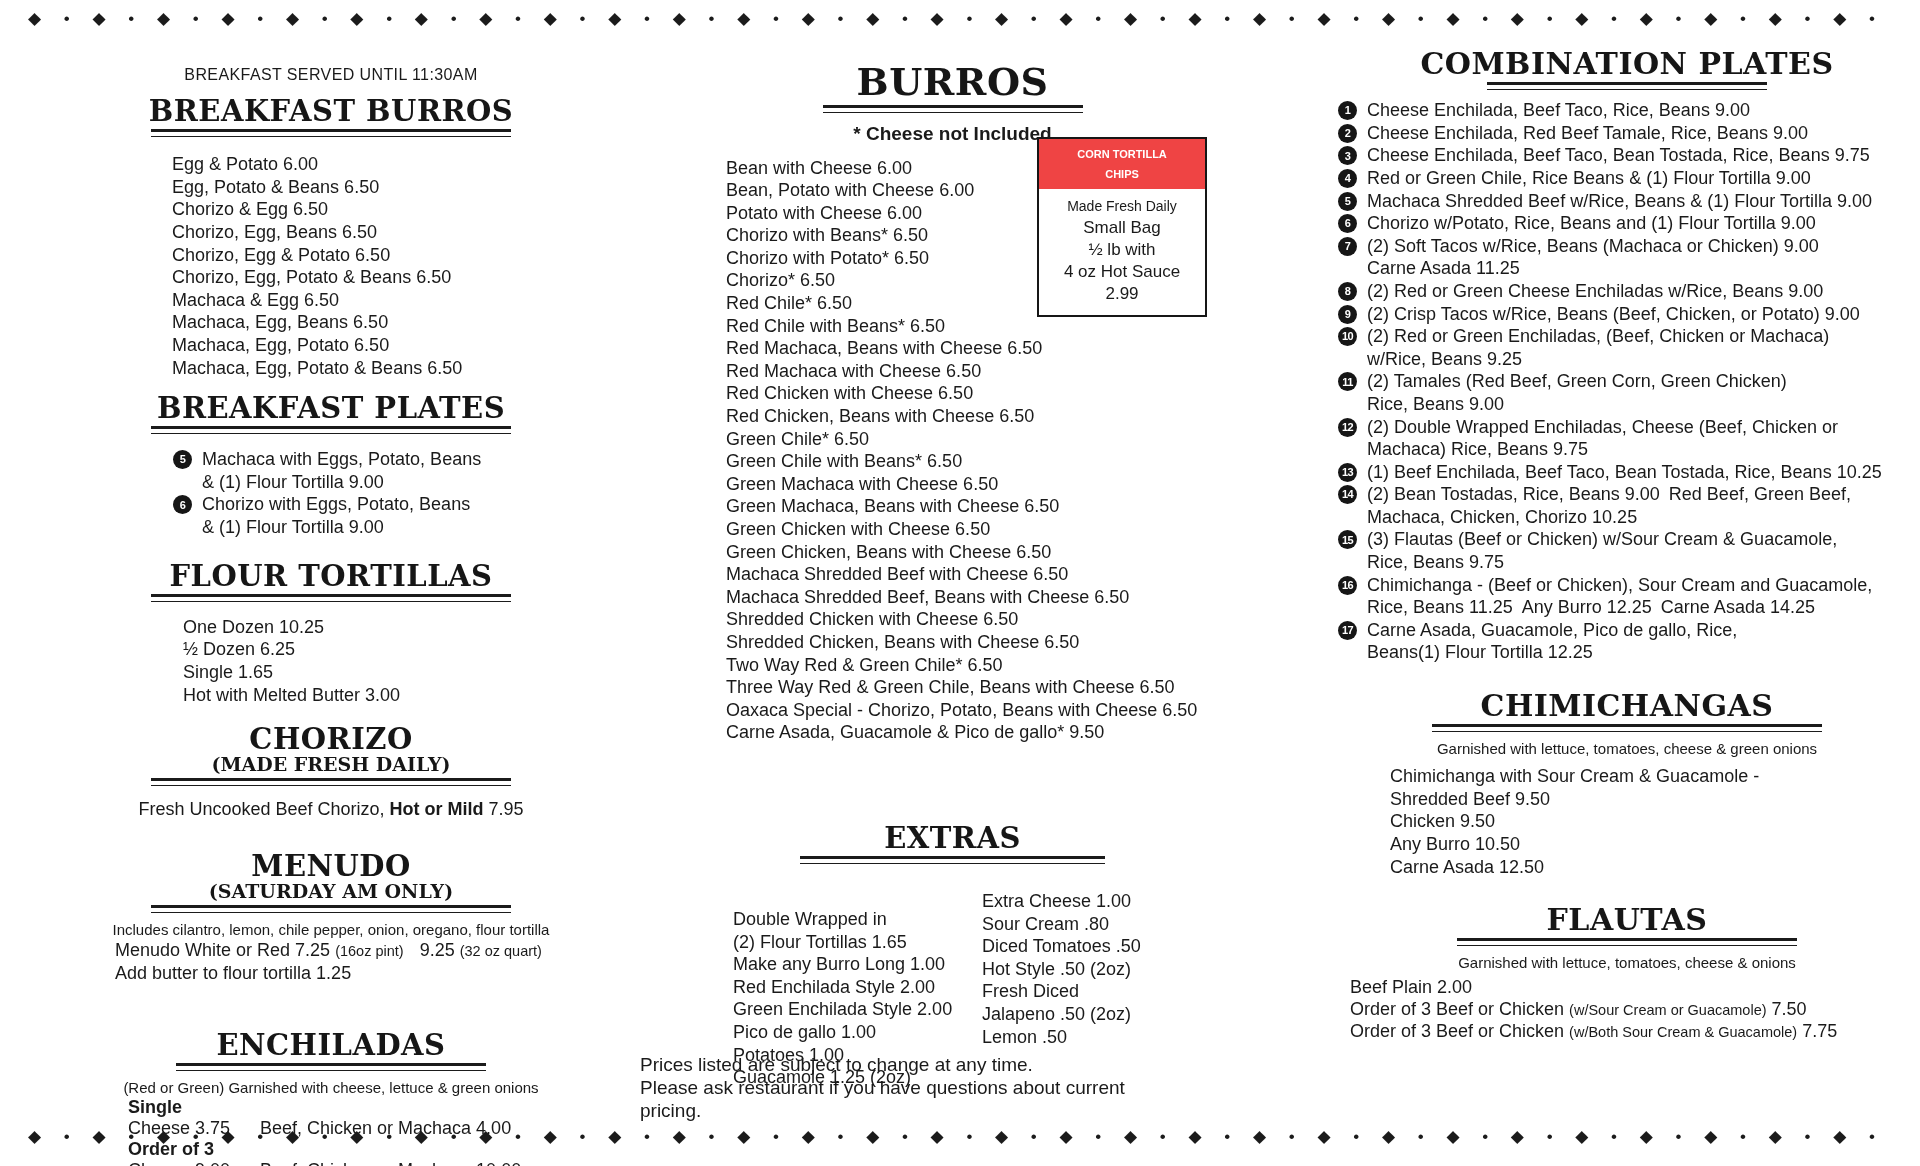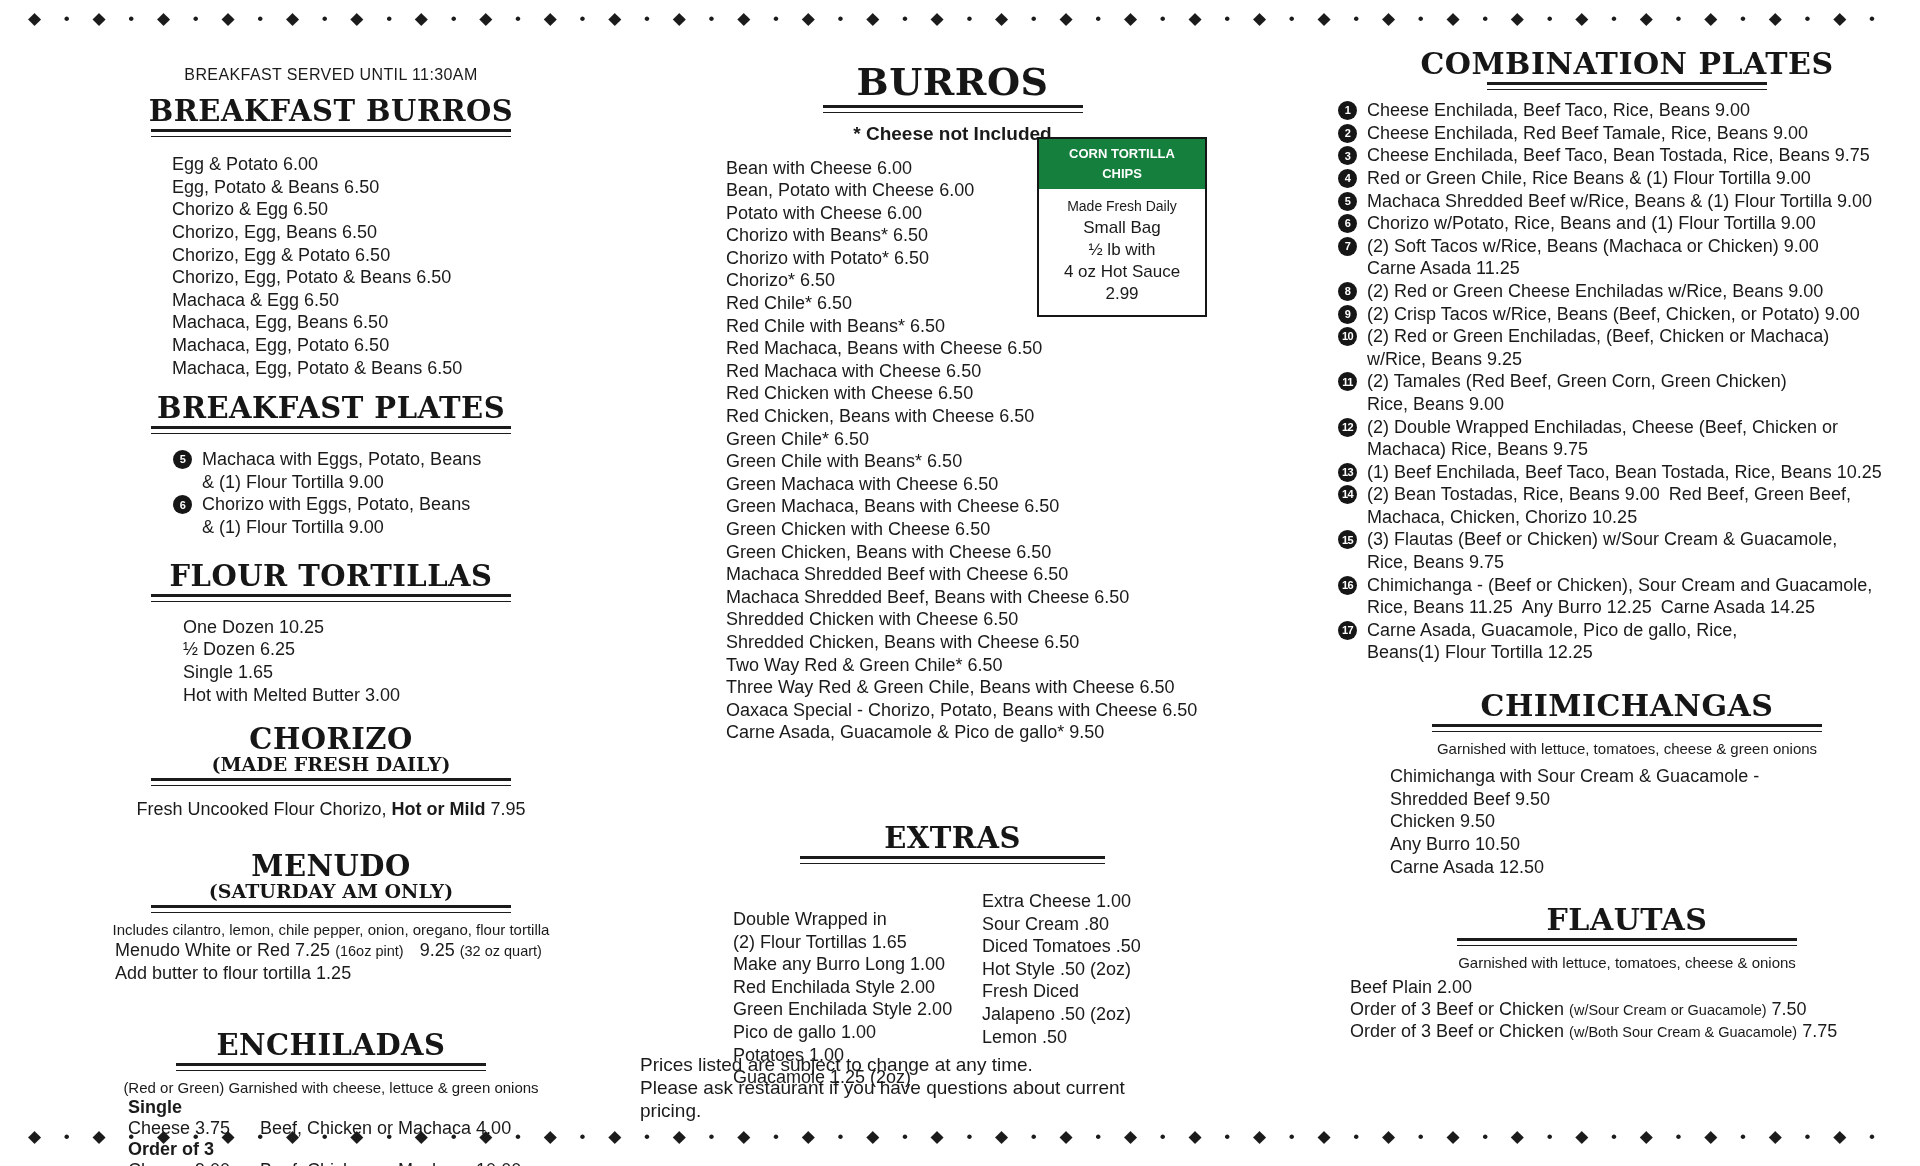--- a/index.html
+++ b/index.html
@@ -42,21 +42,21 @@
   .paren-sm{font-size:14.5px;}
   .gap-left{margin-left:16px;}
   .ench-row{display:flex;font-size:18px;line-height:21px;padding-left:32px;}
   .ench-row .cell-l{width:132px;flex:none;}
   .ench-label{font-weight:bold;font-size:18px;line-height:21px;padding-left:32px;}
   .title-38{font-size:38px;}
   .title-30{font-size:30px;}
   .burros-note{font-size:19px;font-weight:bold;text-align:center;margin-top:10px;}
   .chips-box{position:absolute;left:397px;top:97px;width:166px;border:2.5px solid #161616;
         background:#fff;text-align:center;}
-  .chips-head{background:#15803d;color:#fff;font-weight:bold;font-size:13px;line-height:20px;padding:5px 2px;}
+  .chips-head{background:#ef4444;color:#fff;font-weight:bold;font-size:11px;line-height:20px;padding:5px 2px;}
   .chips-head span{display:block;}
   .chips-body{padding:8px 2px 10px;}
   .chips-sub{font-size:14px;line-height:18px;margin-bottom:2px;}
   .chips-line{font-size:17px;line-height:22px;}
   .extras-cols{display:flex;padding-left:93px;margin-top:26px;}
   .extras-left{width:249px;flex:none;margin-top:18px;}
   .footer-note{position:absolute;left:640px;top:1053px;width:530px;text-align:left;
         font-size:19px;line-height:23px;}
   .title-wrap-r{width:470px;margin:0 auto;}
   .combo-list{margin-top:9px;}
@@ -119,21 +119,21 @@
           <li>½ Dozen 6.25</li>
           <li>Single 1.65</li>
           <li>Hot with Melted Butter 3.00</li>
         </ul>
     </div>
 
     <div>
       <h2 class="sec-title mt18">CHORIZO</h2>
       <div class="sec-sub">(MADE FRESH DAILY)</div>
       <div class="rule w360"></div>
-      <div class="body-line center mt12"><span>Fresh Uncooked Flour Chorizo, </span><span class="bold">Hot or Mild</span><span> 7.95</span></div>
+      <div class="body-line center mt12"><span>Fresh Uncooked Beef Chorizo, </span><span class="bold">Hot or Mild</span><span> 7.95</span></div>
     </div>
 
     <div>
       <h2 class="sec-title mt30">MENUDO</h2>
       <div class="sec-sub">(SATURDAY AM ONLY)</div>
       <div class="rule w360"></div>
       <div class="tiny-note center mt8">Includes cilantro, lemon, chile pepper, onion, oregano, flour tortilla</div>
       <div class="body-line pl19"><span>Menudo White or Red 7.25</span> <span class="paren-sm">(16oz pint)</span><span class="gap-left">9.25</span> <span class="paren-sm">(32 oz quart)</span></div>
       <div class="body-line pl19">Add butter to flour tortilla 1.25</div>
     </div>

